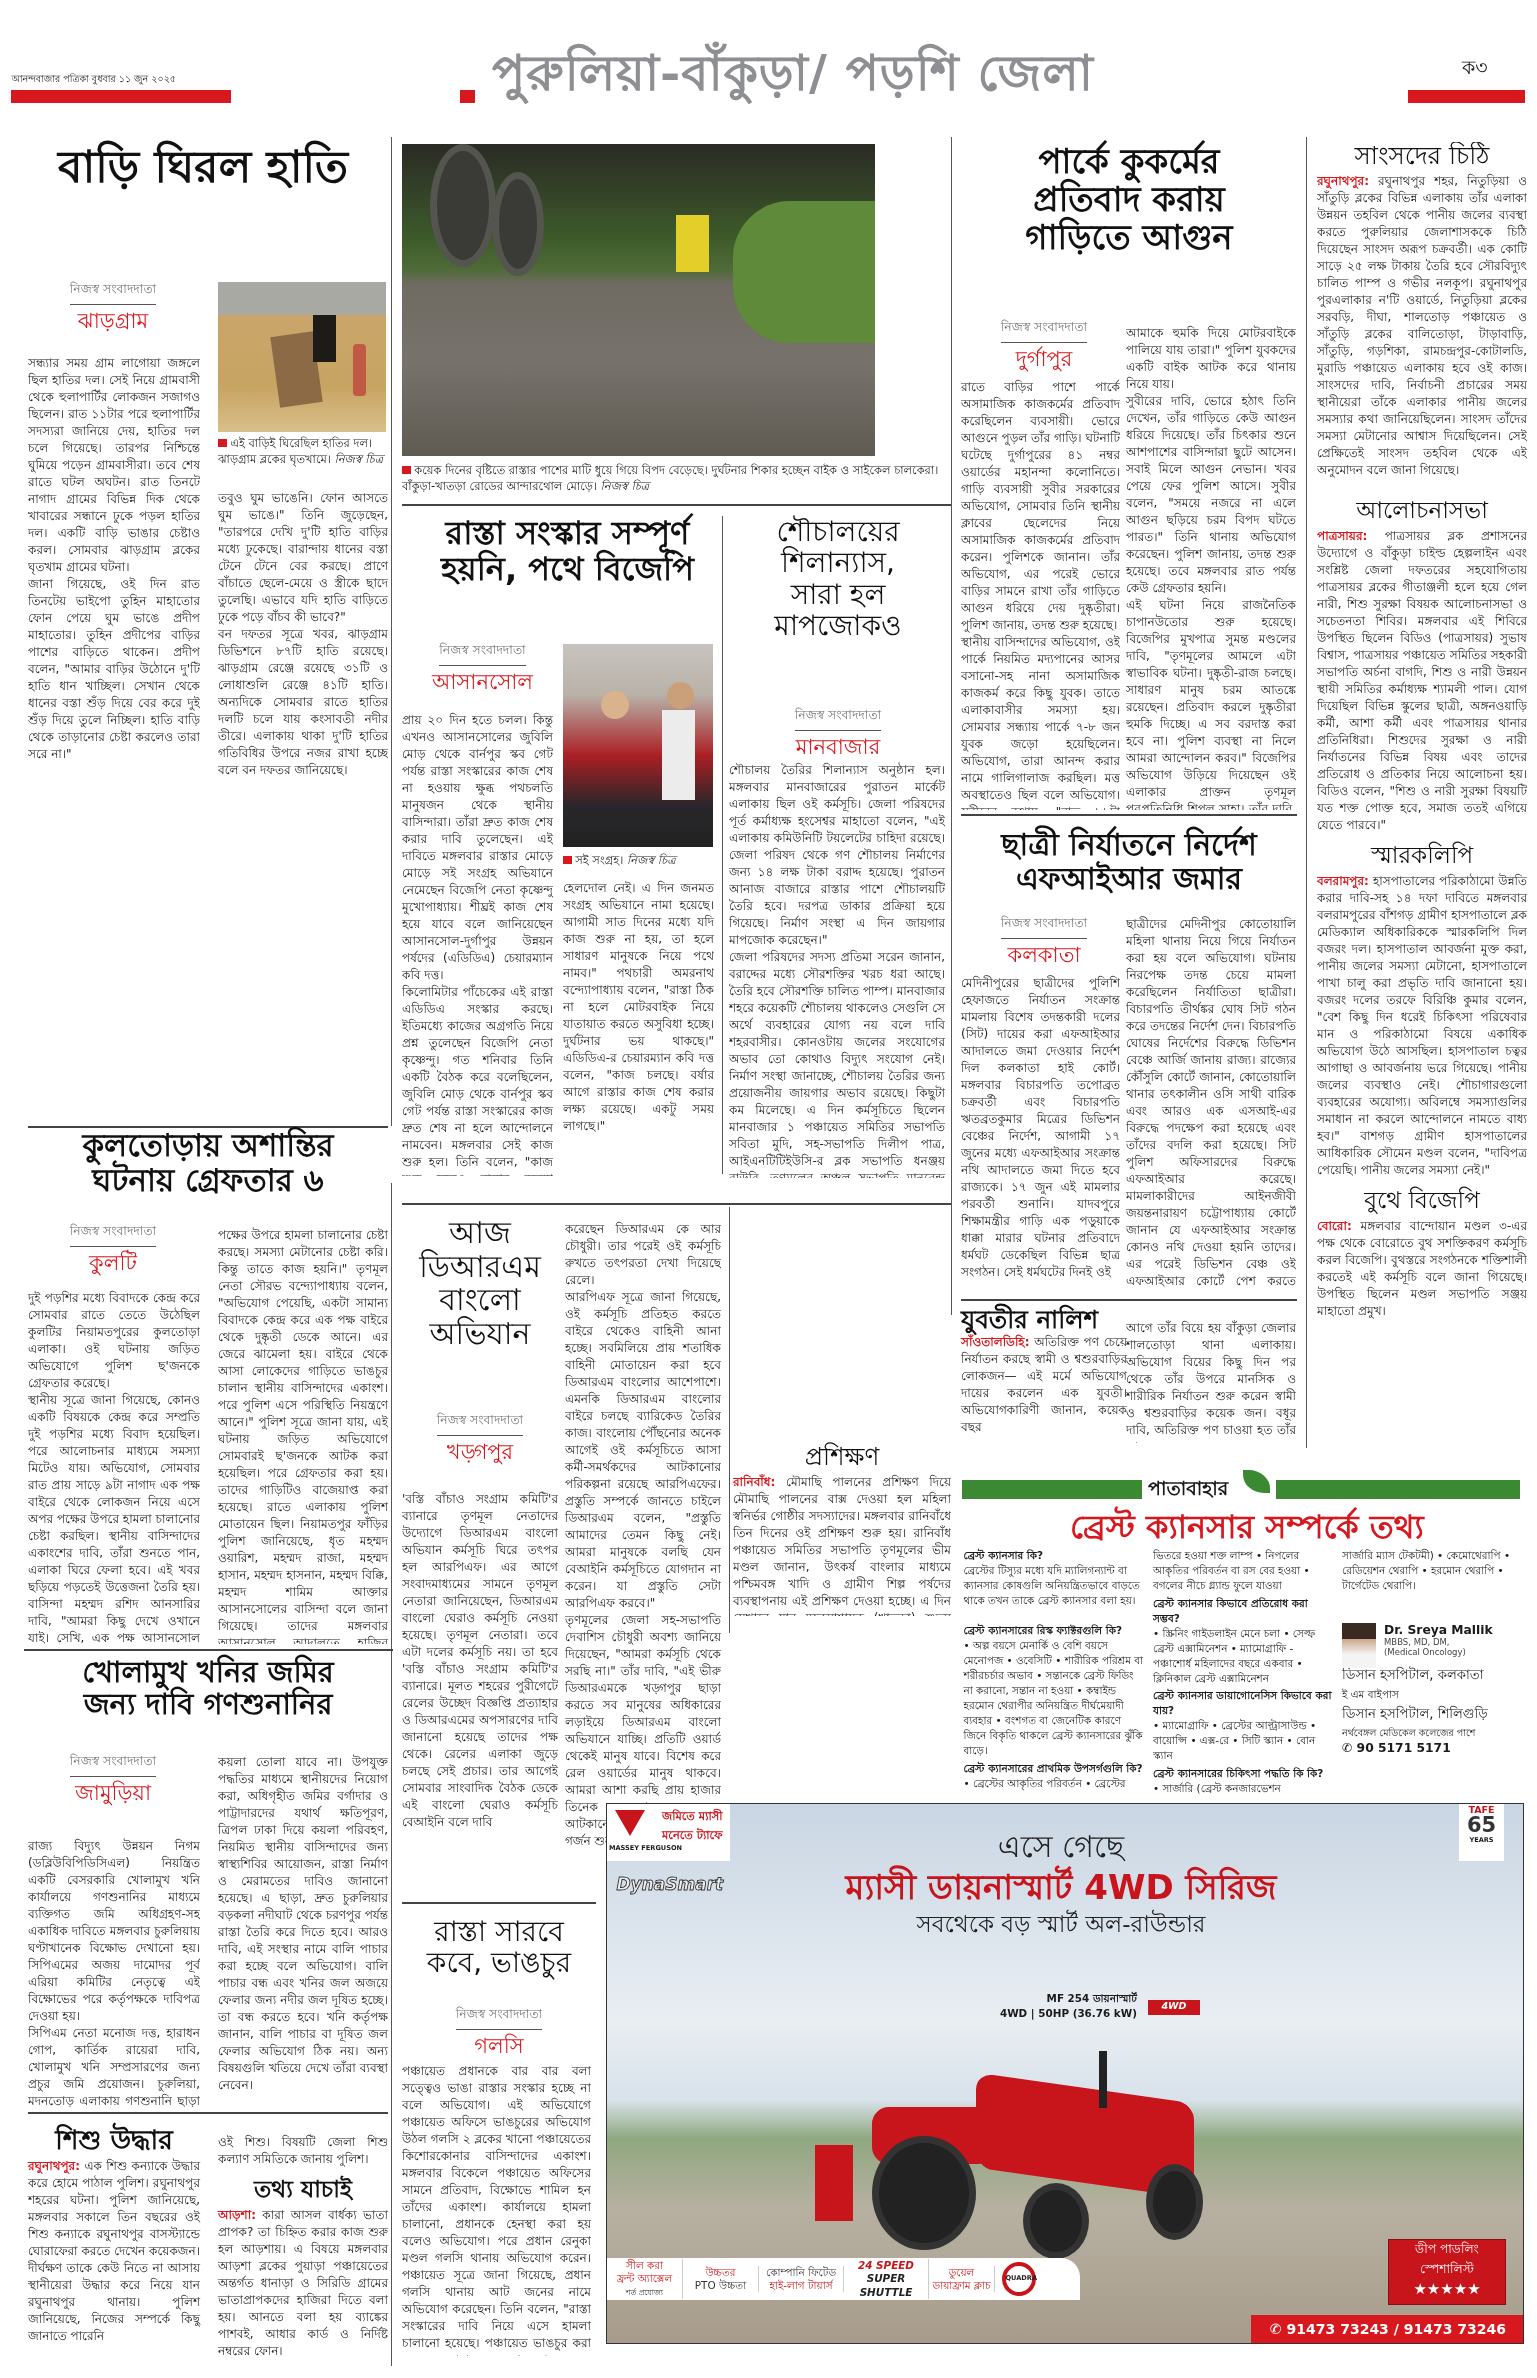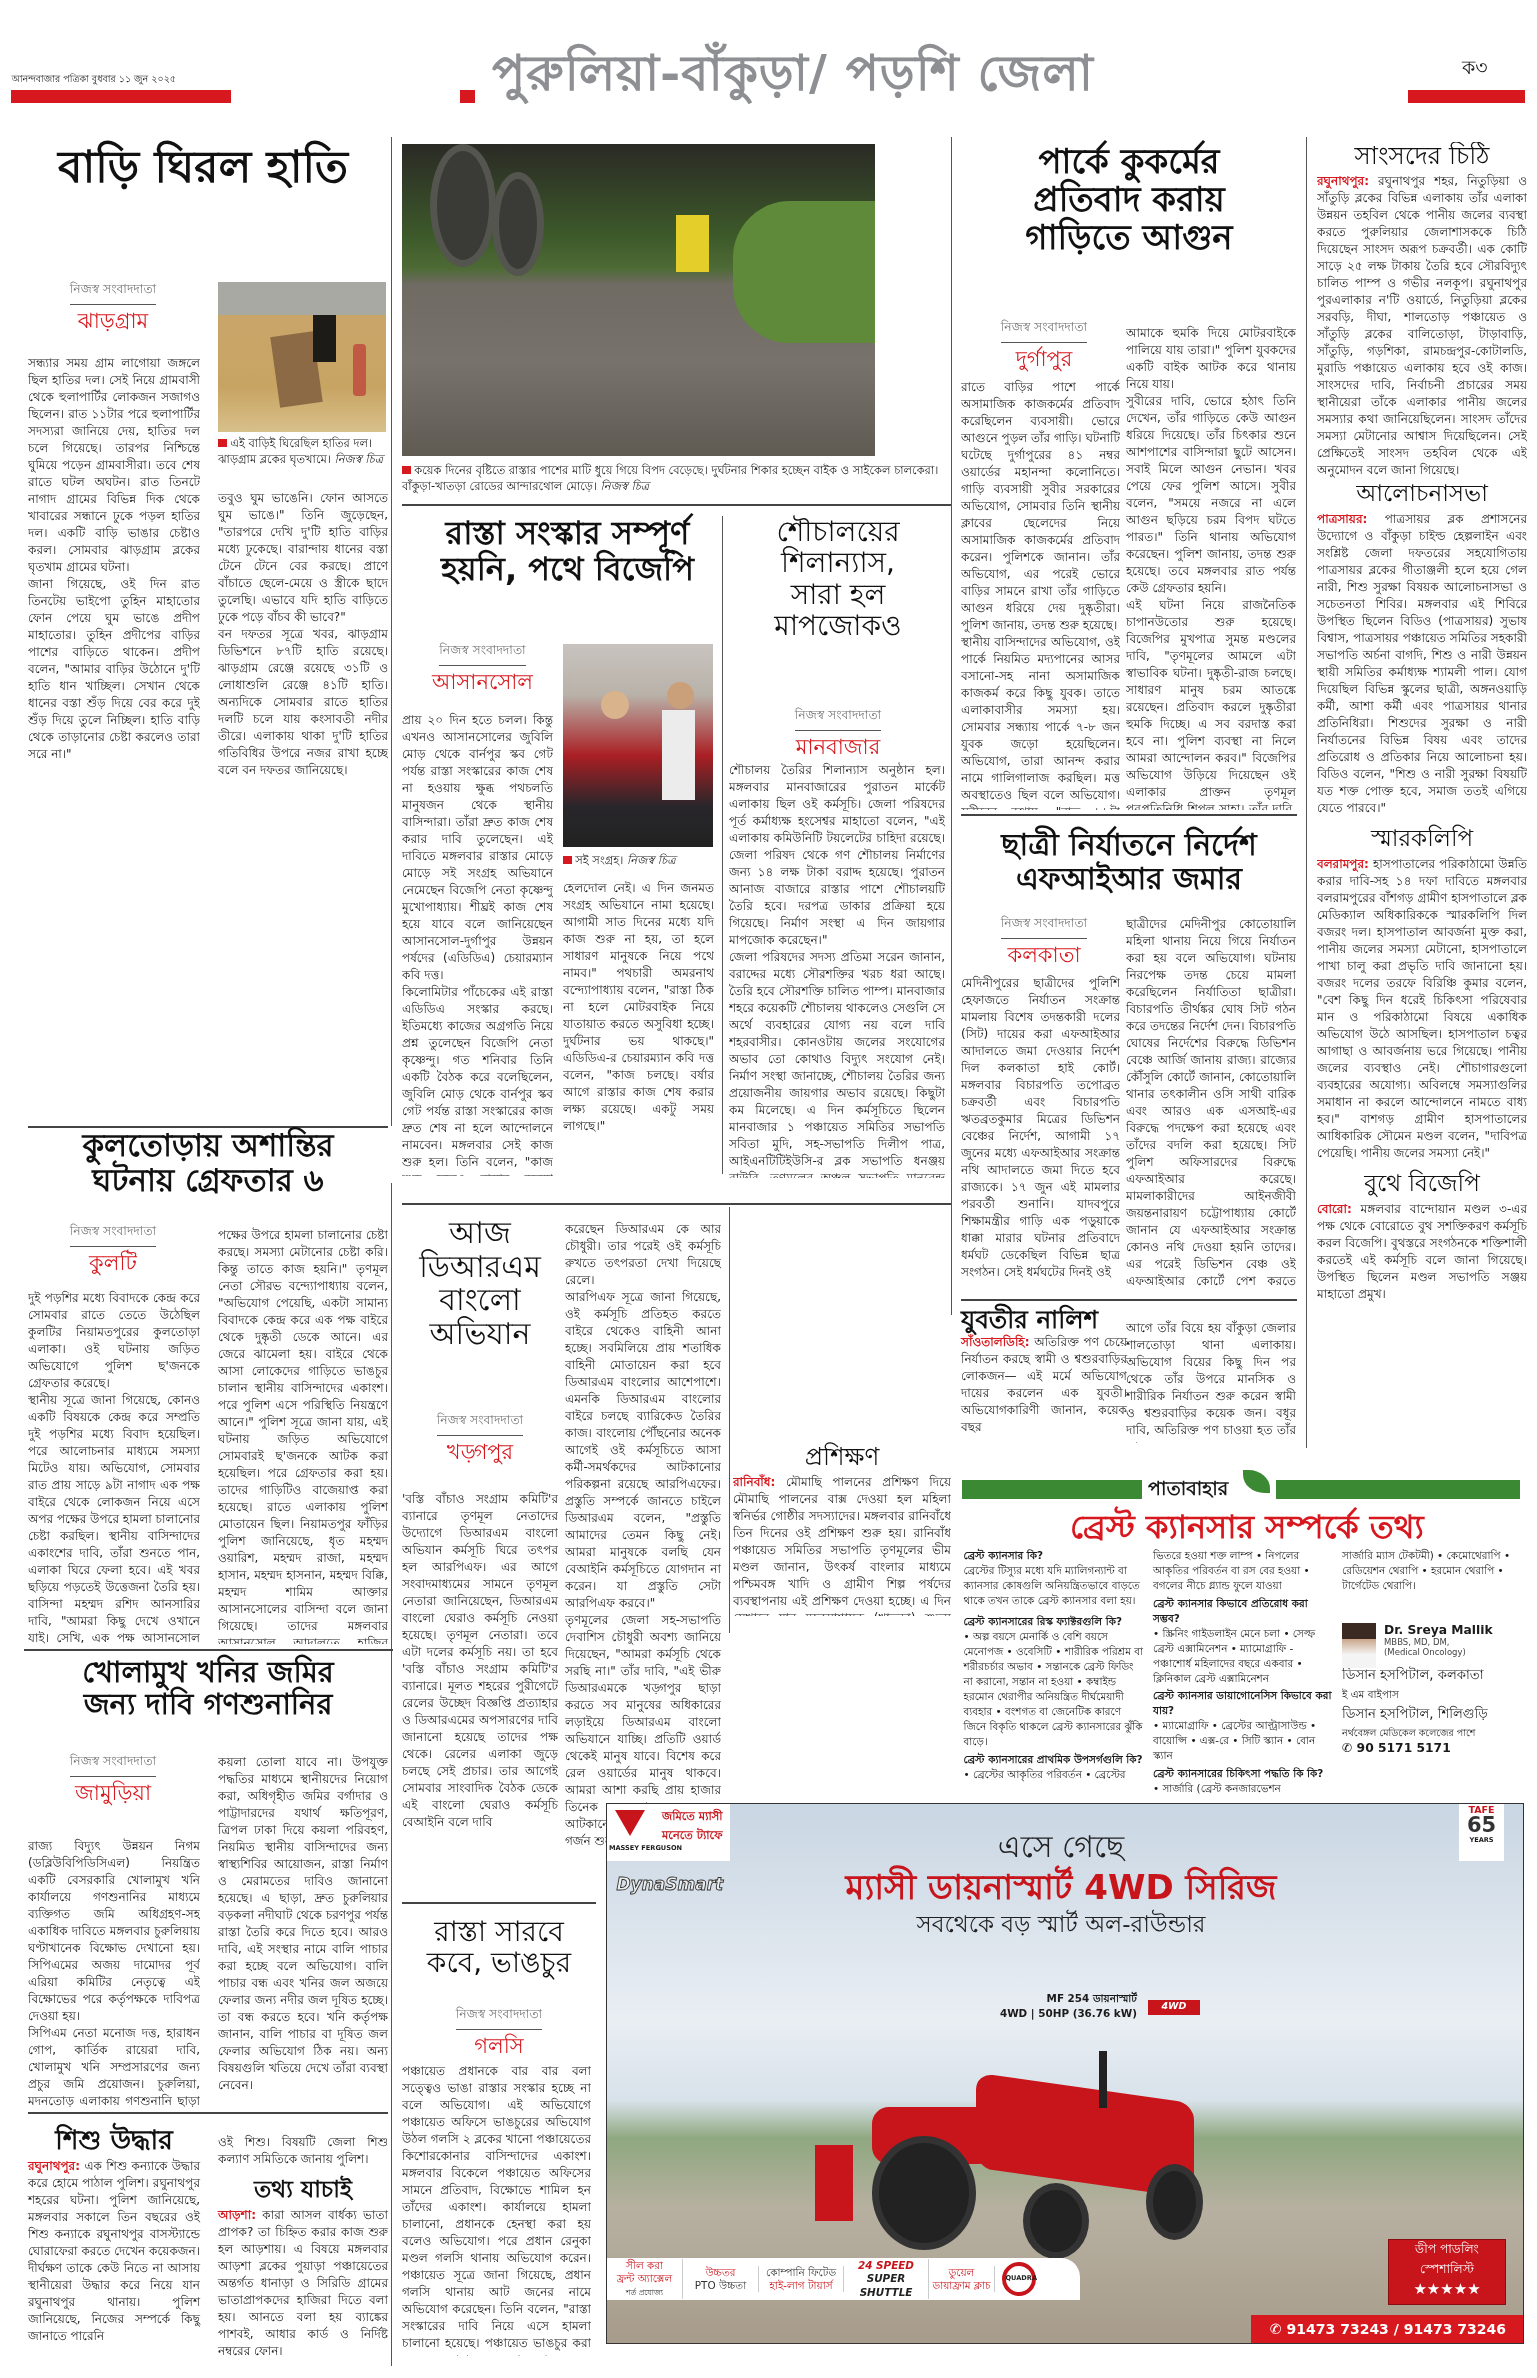--- a/index.html
+++ b/index.html
@@ -138,21 +138,21 @@
   <div class="hl" style="font-size:24.6px;text-align:left">যুবতীর নালিশ</div>
   <div class="body"><span class="red">সাঁওতালডিহি:</span> <span>অতিরিক্ত পণ চেয়ে নির্যাতন করছে স্বামী ও শ্বশুরবাড়ির লোকজন— এই মর্মে অভিযোগ দায়ের করলেন এক যুবতী। অভিযোগকারিণী জানান, কয়েক বছর</span></div>
 </div>
 <div class="abs body" style="left:1126px;top:1320px;width:170px;height:123px;overflow:hidden">আগে তাঁর বিয়ে হয় বাঁকুড়া জেলার শালতোড়া থানা এলাকায়। অভিযোগ বিয়ের কিছু দিন পর থেকে তাঁর উপরে মানসিক ও শারীরিক নির্যাতন শুরু করেন স্বামী ও শ্বশুরবাড়ির কয়েক জন। বধূর দাবি, অতিরিক্ত পণ চাওয়া হত তাঁর কাছে।</div>
 
 <div class="abs" style="left:1317px;top:142px;width:210px;height:1306px;overflow:hidden">
   <div>
     <div class="hl hl-thin" style="font-size:24.6px">সাংসদের চিঠি</div>
     <div class="body" style="margin-top:3.8px"><span class="red">রঘুনাথপুর:</span> <span>রঘুনাথপুর শহর, নিতুড়িয়া ও সাঁতুড়ি ব্লকের বিভিন্ন এলাকায় তাঁর এলাকা উন্নয়ন তহবিল থেকে পানীয় জলের ব্যবস্থা করতে পুরুলিয়ার জেলাশাসককে চিঠি দিয়েছেন সাংসদ অরূপ চক্রবর্তী। এক কোটি সাড়ে ২৫ লক্ষ টাকায় তৈরি হবে সৌরবিদ্যুৎ চালিত পাম্প ও গভীর নলকূপ। রঘুনাথপুর পুরএলাকার ন'টি ওয়ার্ডে, নিতুড়িয়া ব্লকের সরবড়ি, দীঘা, শালতোড় পঞ্চায়েত ও সাঁতুড়ি ব্লকের বালিতোড়া, টাড়াবাড়ি, সাঁতুড়ি, গড়শিকা, রামচন্দ্রপুর-কোটালডি, মুরাডি পঞ্চায়েত এলাকায় হবে ওই কাজ। সাংসদের দাবি, নির্বাচনী প্রচারের সময় স্থানীয়েরা তাঁকে এলাকার পানীয় জলের সমস্যার কথা জানিয়েছিলেন। সাংসদ তাঁদের সমস্যা মেটানোর আশ্বাস দিয়েছিলেন। সেই প্রেক্ষিতেই সাংসদ তহবিল থেকে এই অনুমোদন বলে জানা গিয়েছে।</span></div>
   </div>
-  <div style="margin-top:2px">
+  <div style="margin-top:19px">
     <div class="hl hl-thin" style="font-size:23px">আলোচনাসভা</div>
     <div class="body" style="margin-top:3.8px"><span class="red">পাত্রসায়র:</span> <span>পাত্রসায়র ব্লক প্রশাসনের উদ্যোগে ও বাঁকুড়া চাইল্ড হেল্পলাইন এবং সংশ্লিষ্ট জেলা দফতরের সহযোগিতায় পাত্রসায়র ব্লকের গীতাঞ্জলী হলে হয়ে গেল নারী, শিশু সুরক্ষা বিষয়ক আলোচনাসভা ও সচেতনতা শিবির। মঙ্গলবার এই শিবিরে উপস্থিত ছিলেন বিডিও (পাত্রসায়র) সুভাষ বিশ্বাস, পাত্রসায়র পঞ্চায়েত সমিতির সহকারী সভাপতি অর্চনা বাগদি, শিশু ও নারী উন্নয়ন স্থায়ী সমিতির কর্মাধ্যক্ষ শ্যামলী পাল। যোগ দিয়েছিল বিভিন্ন স্কুলের ছাত্রী, অঙ্গনওয়াড়ি কর্মী, আশা কর্মী এবং পাত্রসায়র থানার প্রতিনিধিরা। শিশুদের সুরক্ষা ও নারী নির্যাতনের বিভিন্ন বিষয় এবং তাদের প্রতিরোধ ও প্রতিকার নিয়ে আলোচনা হয়। বিডিও বলেন, "শিশু ও নারী সুরক্ষা বিষয়টি যত শক্ত পোক্ত হবে, সমাজ ততই এগিয়ে যেতে পারবে।"</span></div>
   </div>
   <div style="margin-top:9.5px">
     <div class="hl hl-thin" style="font-size:23px">স্মারকলিপি</div>
     <div class="body" style="margin-top:3.8px"><span class="red">বলরামপুর:</span> <span>হাসপাতালের পরিকাঠামো উন্নতি করার দাবি-সহ ১৪ দফা দাবিতে মঙ্গলবার বলরামপুরের বাঁশগড় গ্রামীণ হাসপাতালে ব্লক মেডিক্যাল অধিকারিককে স্মারকলিপি দিল বজরং দল। হাসপাতাল আবর্জনা মুক্ত করা, পানীয় জলের সমস্যা মেটানো, হাসপাতালে পাখা চালু করা প্রভৃতি দাবি জানানো হয়। বজরং দলের তরফে বিরিঞ্চি কুমার বলেন, "বেশ কিছু দিন ধরেই চিকিৎসা পরিষেবার মান ও পরিকাঠামো বিষয়ে একাধিক অভিযোগ উঠে আসছিল। হাসপাতাল চত্বর আগাছা ও আবর্জনায় ভরে গিয়েছে। পানীয় জলের ব্যবস্থাও নেই। শৌচাগারগুলো ব্যবহারের অযোগ্য। অবিলম্বে সমস্যাগুলির সমাধান না করলে আন্দোলনে নামতে বাধ্য হব।" বাশগড় গ্রামীণ হাসপাতালের আধিকারিক সৌমেন মণ্ডল বলেন, "দাবিপত্র পেয়েছি। পানীয় জলের সমস্যা নেই।"</span></div>
   </div>
   <div style="margin-top:9.5px">
     <div class="hl hl-thin" style="font-size:23px">বুথে বিজেপি</div>
     <div class="body" style="margin-top:3.8px"><span class="red">বোরো:</span> <span>মঙ্গলবার বান্দোয়ান মণ্ডল ৩-এর পক্ষ থেকে বোরোতে বুথ সশক্তিকরণ কর্মসূচি করল বিজেপি। বুথস্তরে সংগঠনকে শক্তিশালী করতেই এই কর্মসূচি বলে জানা গিয়েছে। উপস্থিত ছিলেন মণ্ডল সভাপতি সঞ্জয় মাহাতো প্রমুখ।</span></div>
@@ -197,21 +197,21 @@
 
 <div class="abs box" style="left:954px;top:1453px;width:573px;height:331px;border:none">
   <div class="abs green-band" style="left:7.6px;top:26.5px;width:180px"></div>
   <div class="abs" style="left:194px;top:21px;font-size:19px;font-weight:bold">পাতাবাহার</div>
   <div class="abs" style="left:289px;top:17px;width:26.5px;height:23px;background:#3b8a33;border-radius:0 80% 0 80%"></div>
   <div class="abs green-band" style="left:322px;top:26.5px;width:244px"></div>
   <div class="abs" style="left:47px;top:49px;width:492px;text-align:center;font-size:32px;font-weight:bold;color:#d7191f">ব্রেস্ট ক্যানসার সম্পর্কে তথ্য</div>
   <div class="abs" style="left:9.5px;top:95px;width:180px;font-size:10.4px;line-height:15px">
     <div style="font-weight:bold">ব্রেস্ট ক্যানসার কি?</div>
     <div>ব্রেস্টের টিস্যুর মধ্যে যদি ম্যালিগন্যান্ট বা ক্যানসার কোষগুলি অনিয়ন্ত্রিতভাবে বাড়তে থাকে তখন তাকে ব্রেস্ট ক্যানসার বলা হয়।</div>
-    <div style="font-weight:bold;margin-top:6px">ব্রেস্ট ক্যানসারের রিস্ক ফ্যাক্টরগুলি কি?</div>
+    <div style="font-weight:bold;margin-top:15px">ব্রেস্ট ক্যানসারের রিস্ক ফ্যাক্টরগুলি কি?</div>
     <div>• অল্প বয়সে মেনার্কি ও বেশি বয়সে মেনোপজ • ওবেসিটি • শারীরিক পরিশ্রম বা শরীরচর্চার অভাব • সন্তানকে ব্রেস্ট ফিডিং না করানো, সন্তান না হওয়া • কম্বাইন্ড হরমোন থেরাপীর অনিয়ন্ত্রিত দীর্ঘমেয়াদী ব্যবহার • বংশগত বা জেনেটিক কারণে জিনে বিকৃতি থাকলে ব্রেস্ট ক্যানসারের ঝুঁকি বাড়ে।</div>
     <div style="font-weight:bold;margin-top:2.8px">ব্রেস্ট ক্যানসারের প্রাথমিক উপসর্গগুলি কি?</div>
     <div>• ব্রেস্টের আকৃতির পরিবর্তন • ব্রেস্টের</div>
   </div>
   <div class="abs" style="left:199px;top:95px;width:180px;font-size:10.4px;line-height:15px">
     <div>ভিতরে হওয়া শক্ত লাম্প • নিপলের আকৃতির পরিবর্তন বা রস বের হওয়া • বগলের নীচে গ্ল্যান্ড ফুলে যাওয়া</div>
     <div style="font-weight:bold;margin-top:2.8px">ব্রেস্ট ক্যানসার কিভাবে প্রতিরোধ করা সম্ভব?</div>
     <div>• স্ক্রিনিং গাইডলাইন মেনে চলা • সেল্ফ ব্রেস্ট এক্সামিনেশন • ম্যামোগ্রাফি - পঞ্চাশোর্ধ মহিলাদের বছরে একবার • ক্লিনিকাল ব্রেস্ট এক্সামিনেশন</div>
     <div style="font-weight:bold;margin-top:2px">ব্রেস্ট ক্যানসার ডায়াগোনেসিস কিভাবে করা যায়?</div>
     <div>• ম্যামোগ্রাফি • ব্রেস্টের আল্ট্রাসাউন্ড • বায়োপ্সি • এক্স-রে • সিটি স্ক্যান • বোন স্ক্যান</div>

